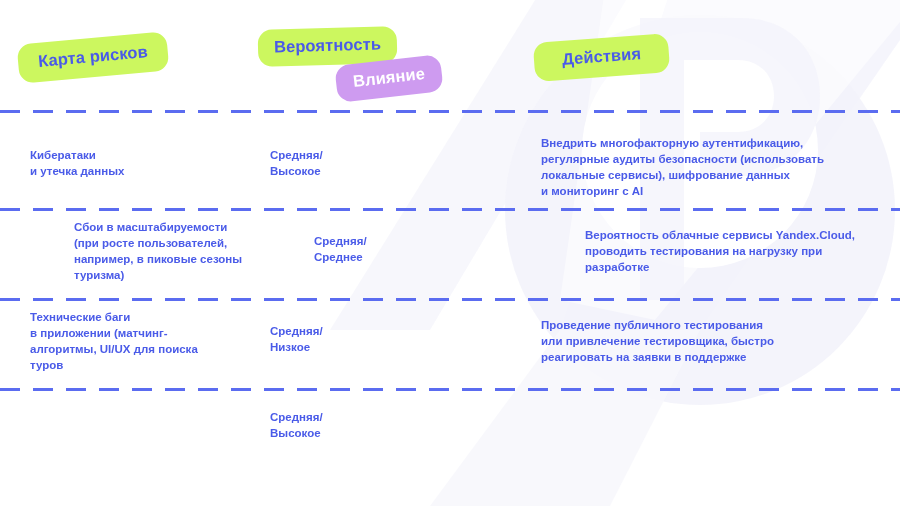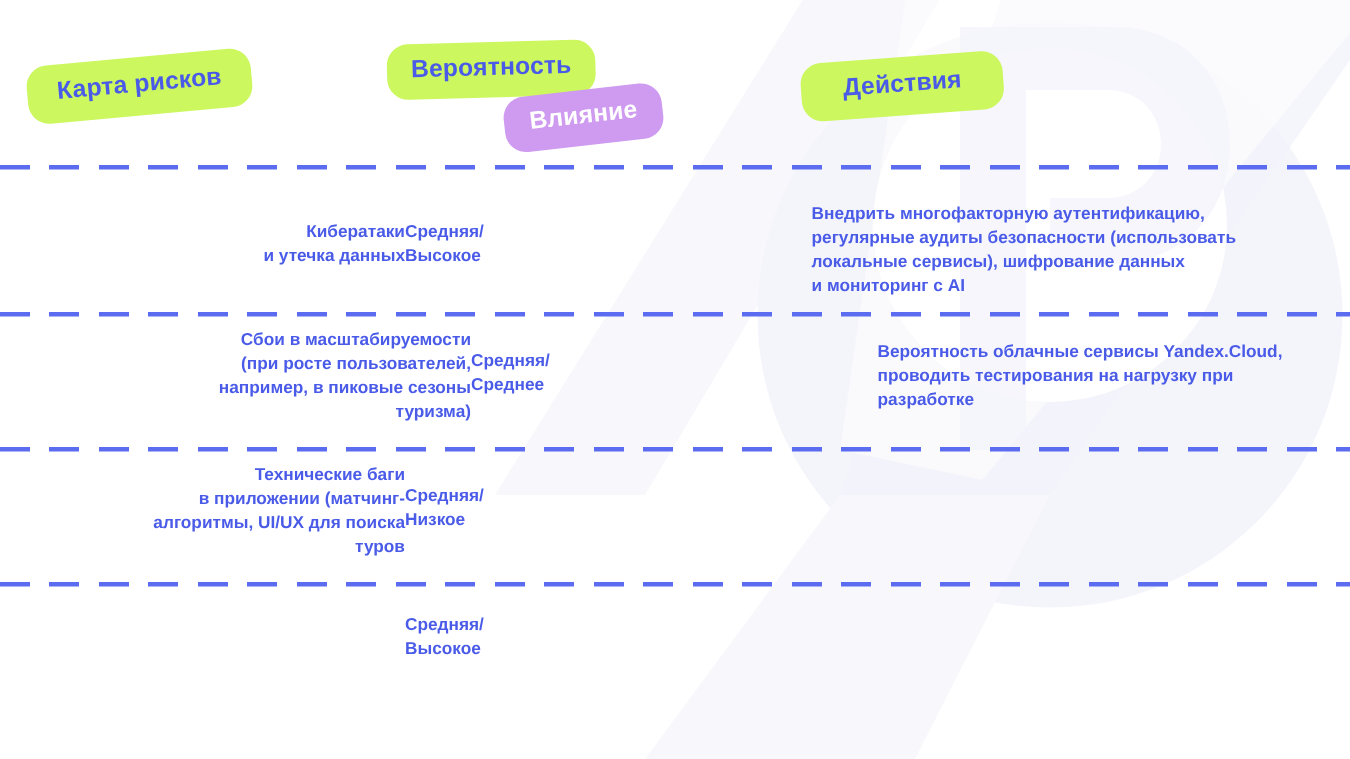--- a/index.html
+++ b/index.html
@@ -123,21 +123,21 @@
     color: #4A5BE8;
     font-weight: 700;
     line-height: 1.38;
     white-space: pre-line;
   }
 
   .cell-risk {
     left: 30px;
     width: 240px;
     font-size: 11.5px;
-    text-align: right;
+    text-align: left;
   }
   .cell-level {
     left: 270px;
     width: 185px;
     font-size: 11.5px;
     text-align: left;
   }
   .cell-action {
     left: 541px;
     width: 340px;
@@ -223,20 +223,23 @@
 разработке</div>
   </div>
 
   <div class="row r3">
     <div class="cell cell-risk">Технические баги
 в приложении (матчинг-
 алгоритмы, UI/UX для поиска
 туров</div>
     <div class="cell cell-level">Средняя/
 Низкое</div>
+    <div class="cell cell-action">Проведение публичного тестирования
+или привлечение тестировщика, быстро
+реагировать на заявки в поддержке</div>
   </div>
 
   <div class="row r4">
     <div class="cell cell-level">Средняя/
 Высокое</div>
   </div>
 
 </div>
 
 </body></html>

